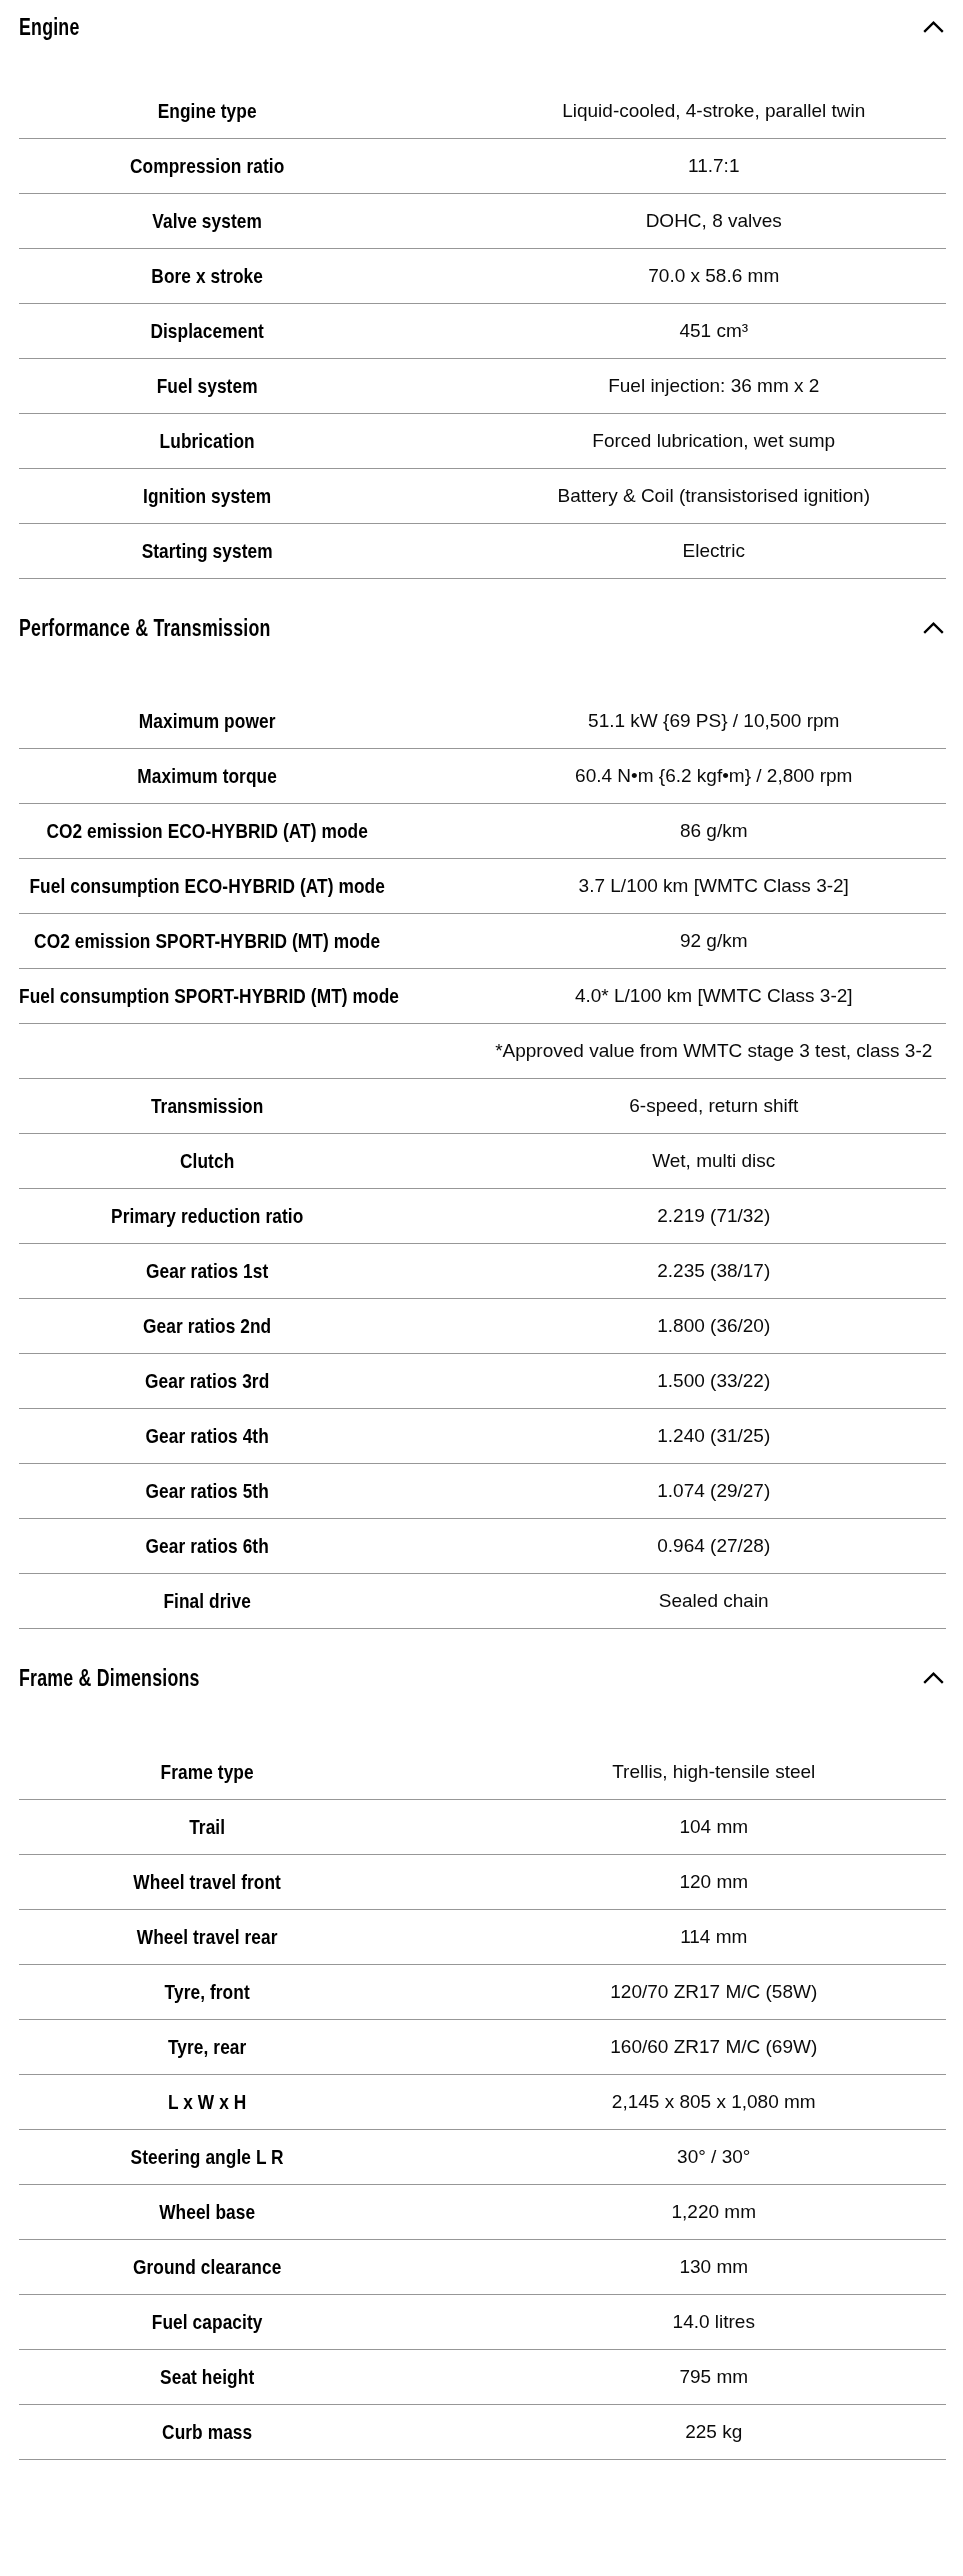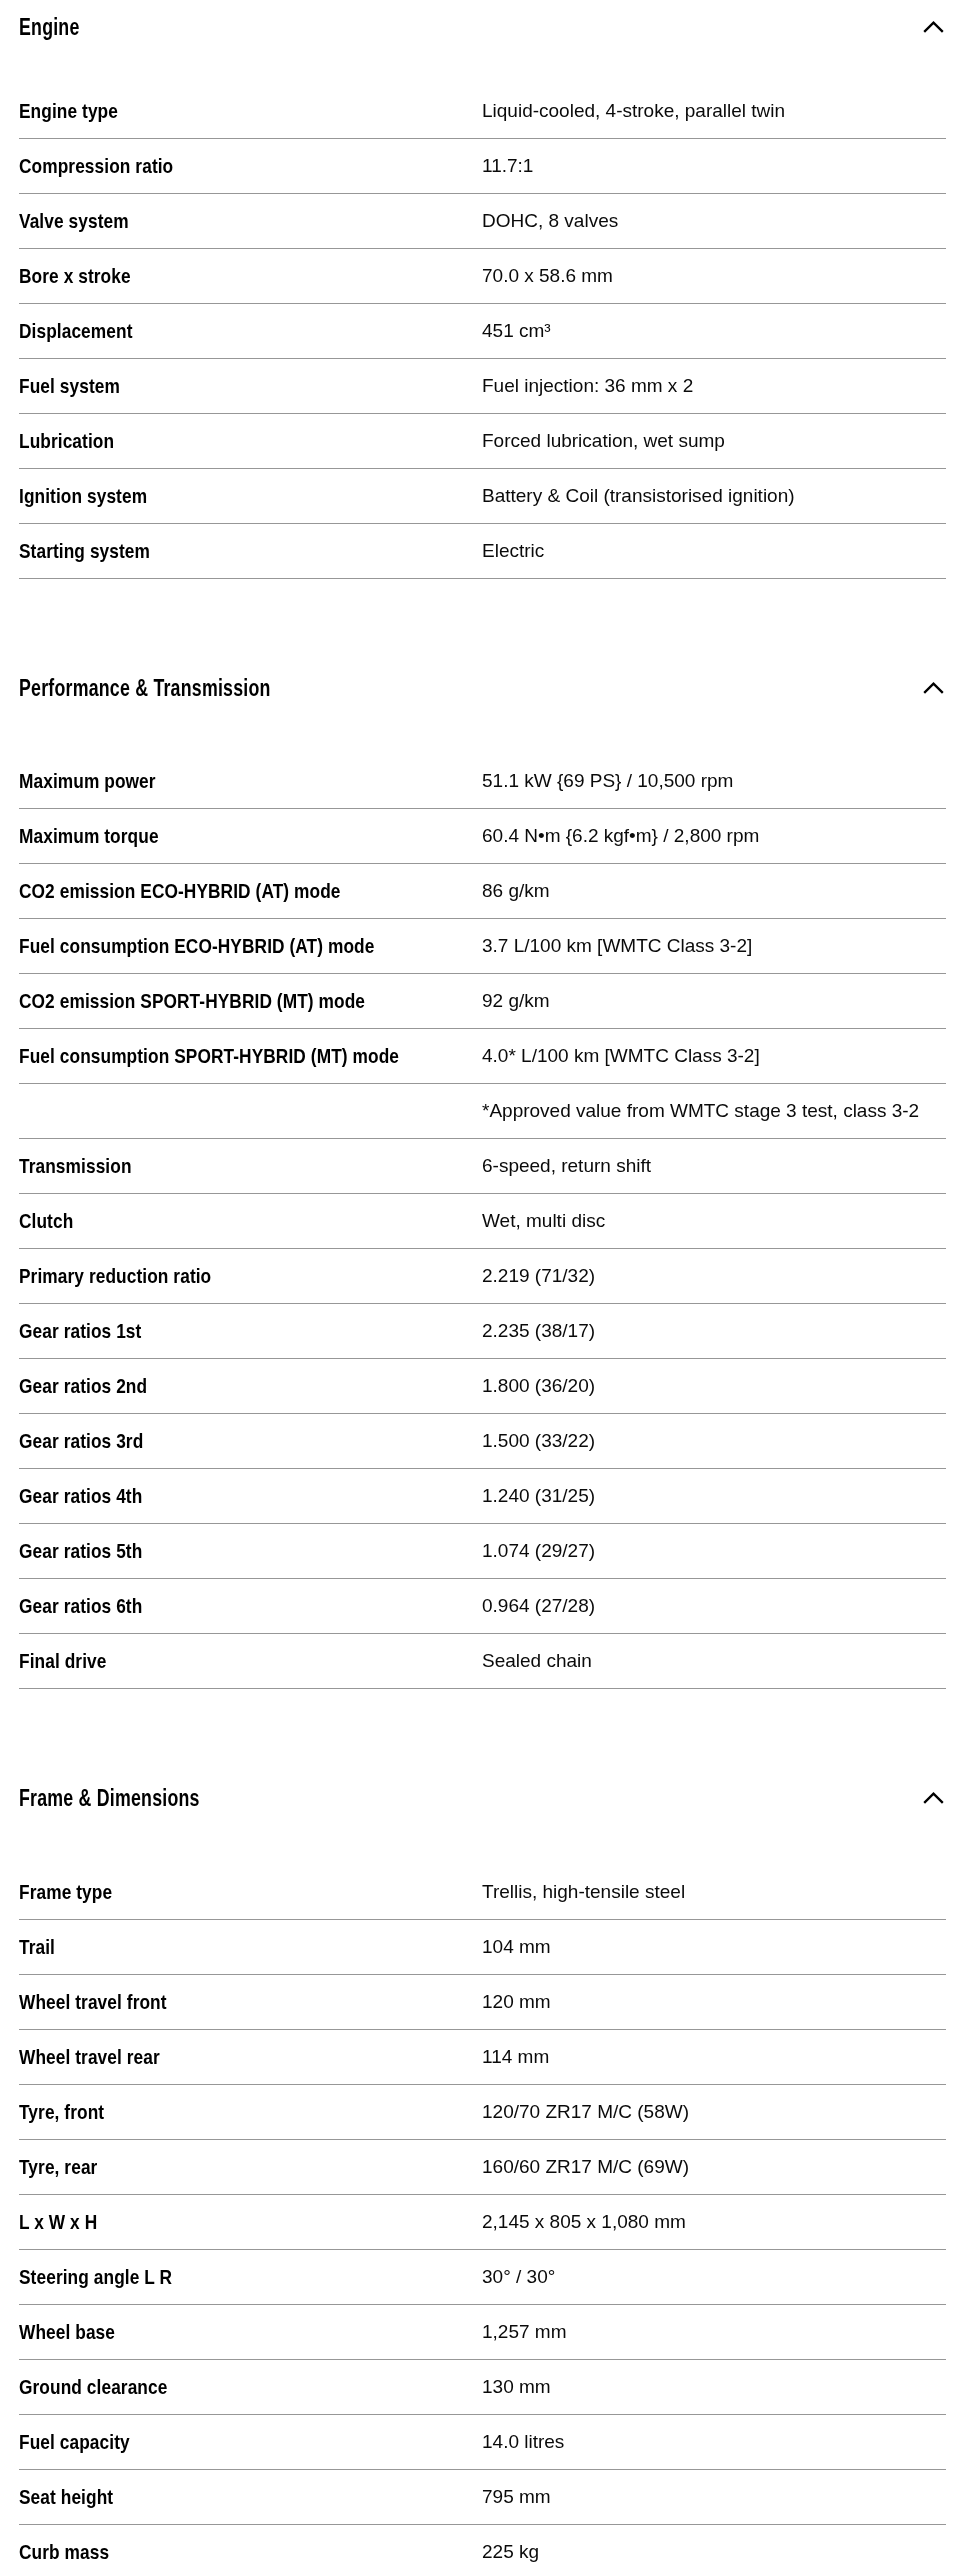--- a/index.html
+++ b/index.html
@@ -15,21 +15,21 @@
     color:var(--text);
     font-family:"Liberation Sans","DejaVu Sans",sans-serif;
     -webkit-font-smoothing:antialiased;
   }
   .panel{padding:0 18.5px 20.6px 18.5px;box-sizing:border-box;width:964px;}
   .spec-section{display:block;}
   .section-header{
     display:flex;
     justify-content:space-between;
     align-items:center;
-    margin:96px 0 54px 0;
+    margin:36px 0 54px 0;
     cursor:pointer;
   }
   .spec-section:first-of-type .section-header{margin:14px 0 45px 0;}
   .section-title{
     margin:0;
     font-size:24px;
     line-height:1.05;
     font-weight:bold;
     letter-spacing:0.3px;
     white-space:nowrap;
@@ -37,20 +37,21 @@
     transform-origin:left center;
   }
   .chevron{display:block;margin-right:1px;}
   .chevron svg{display:block;}
   .rows{display:block;}
   .spec-row{
     display:flex;
     align-items:flex-start;
     padding:14px 0;
     border-bottom:1.5px solid var(--divider);
+    text-align:center;
   }
   .spec-label{
     width:50%;
     box-sizing:border-box;
     padding-right:15.5px;
     font-weight:bold;
     font-size:20.6px;
     line-height:26px;
     letter-spacing:0.1px;
     white-space:nowrap;
@@ -269,21 +270,21 @@
     <div class="spec-value">2,145 x 805 x 1,080 mm</div>
   </div>
 
   <div class="spec-row">
     <div class="spec-label">Steering angle L R</div>
     <div class="spec-value">30° / 30°</div>
   </div>
 
   <div class="spec-row">
     <div class="spec-label">Wheel base</div>
-    <div class="spec-value">1,257 mm</div>
+    <div class="spec-value">1,220 mm</div>
   </div>
 
   <div class="spec-row">
     <div class="spec-label">Ground clearance</div>
     <div class="spec-value">130 mm</div>
   </div>
 
   <div class="spec-row">
     <div class="spec-label">Fuel capacity</div>
     <div class="spec-value">14.0 litres</div>

